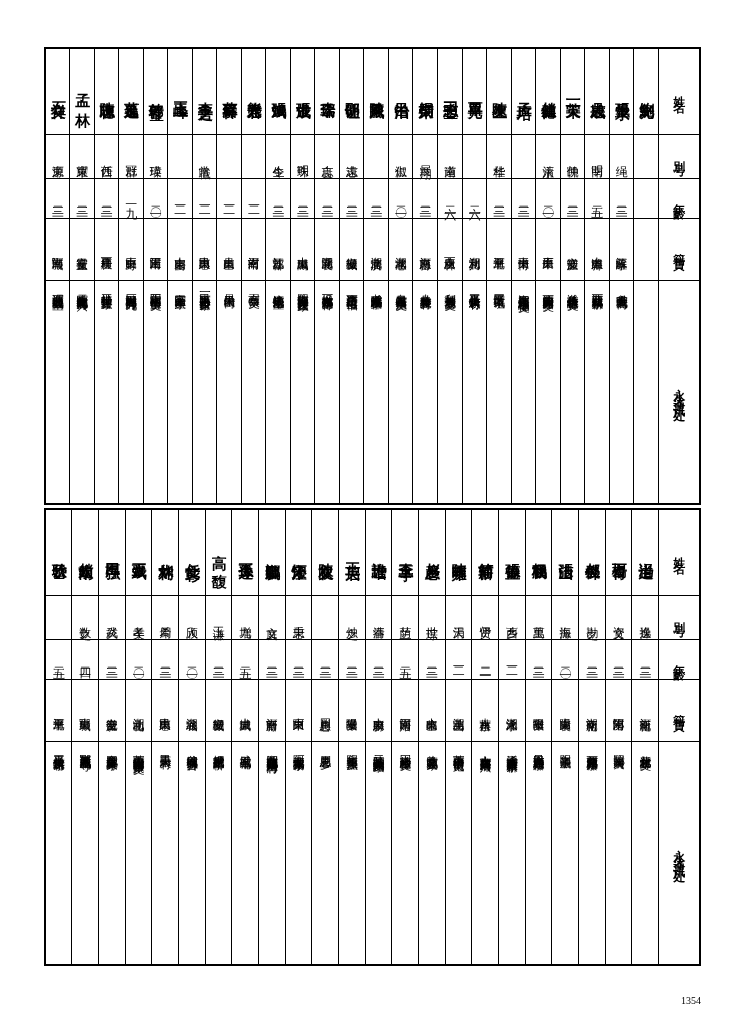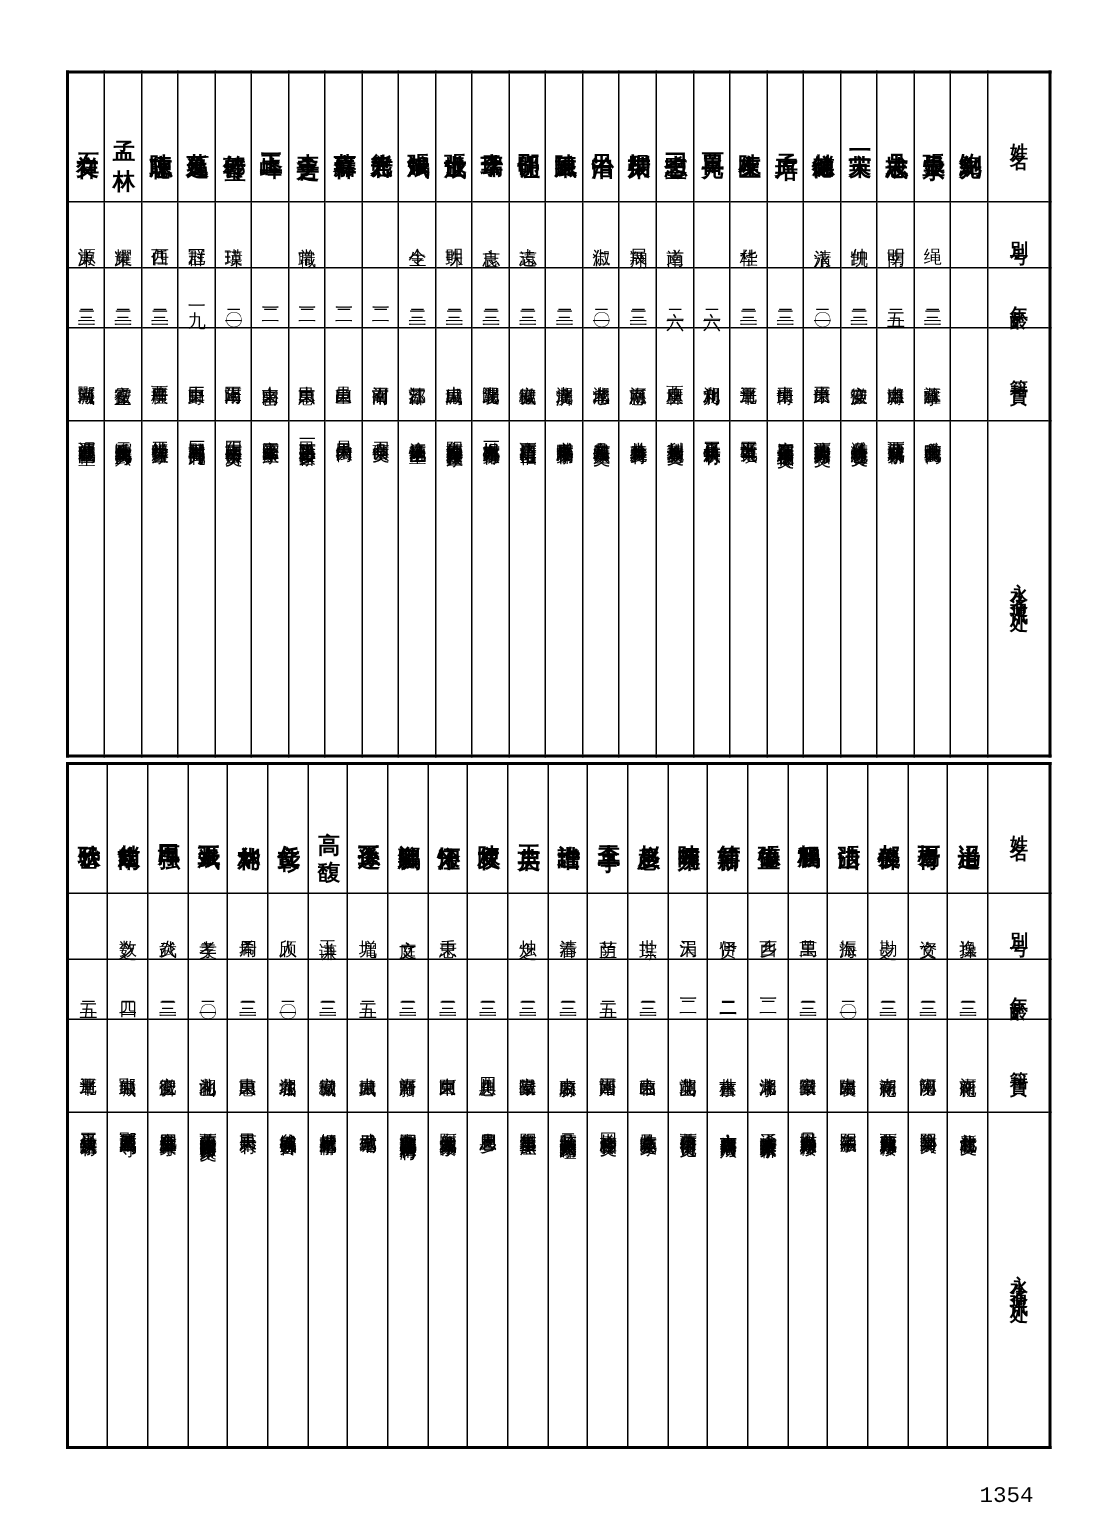--- a/index.html
+++ b/index.html
@@ -94,24 +94,24 @@
   .orig-inner { align-items: center; padding-top: 0; }
 
   .hdr-inner {
     display: flex;
     align-items: center;
     justify-content: center;
     height: 100%;
   }
   .pageno {
     position: absolute;
-    right: 56px;
+    right: 44px;
     bottom: 18px;
-    font-size: 15px;
-    font-family: Liberation Mono, monospace;
+    font-size: 10px;
+    font-family: Liberation Serif, serif;
   }
 </style>
 </head>
 <body>
 
 <div class="page">
 
   <div class="tbl-wrap t1">
     <table class="reg">
       <tbody>

